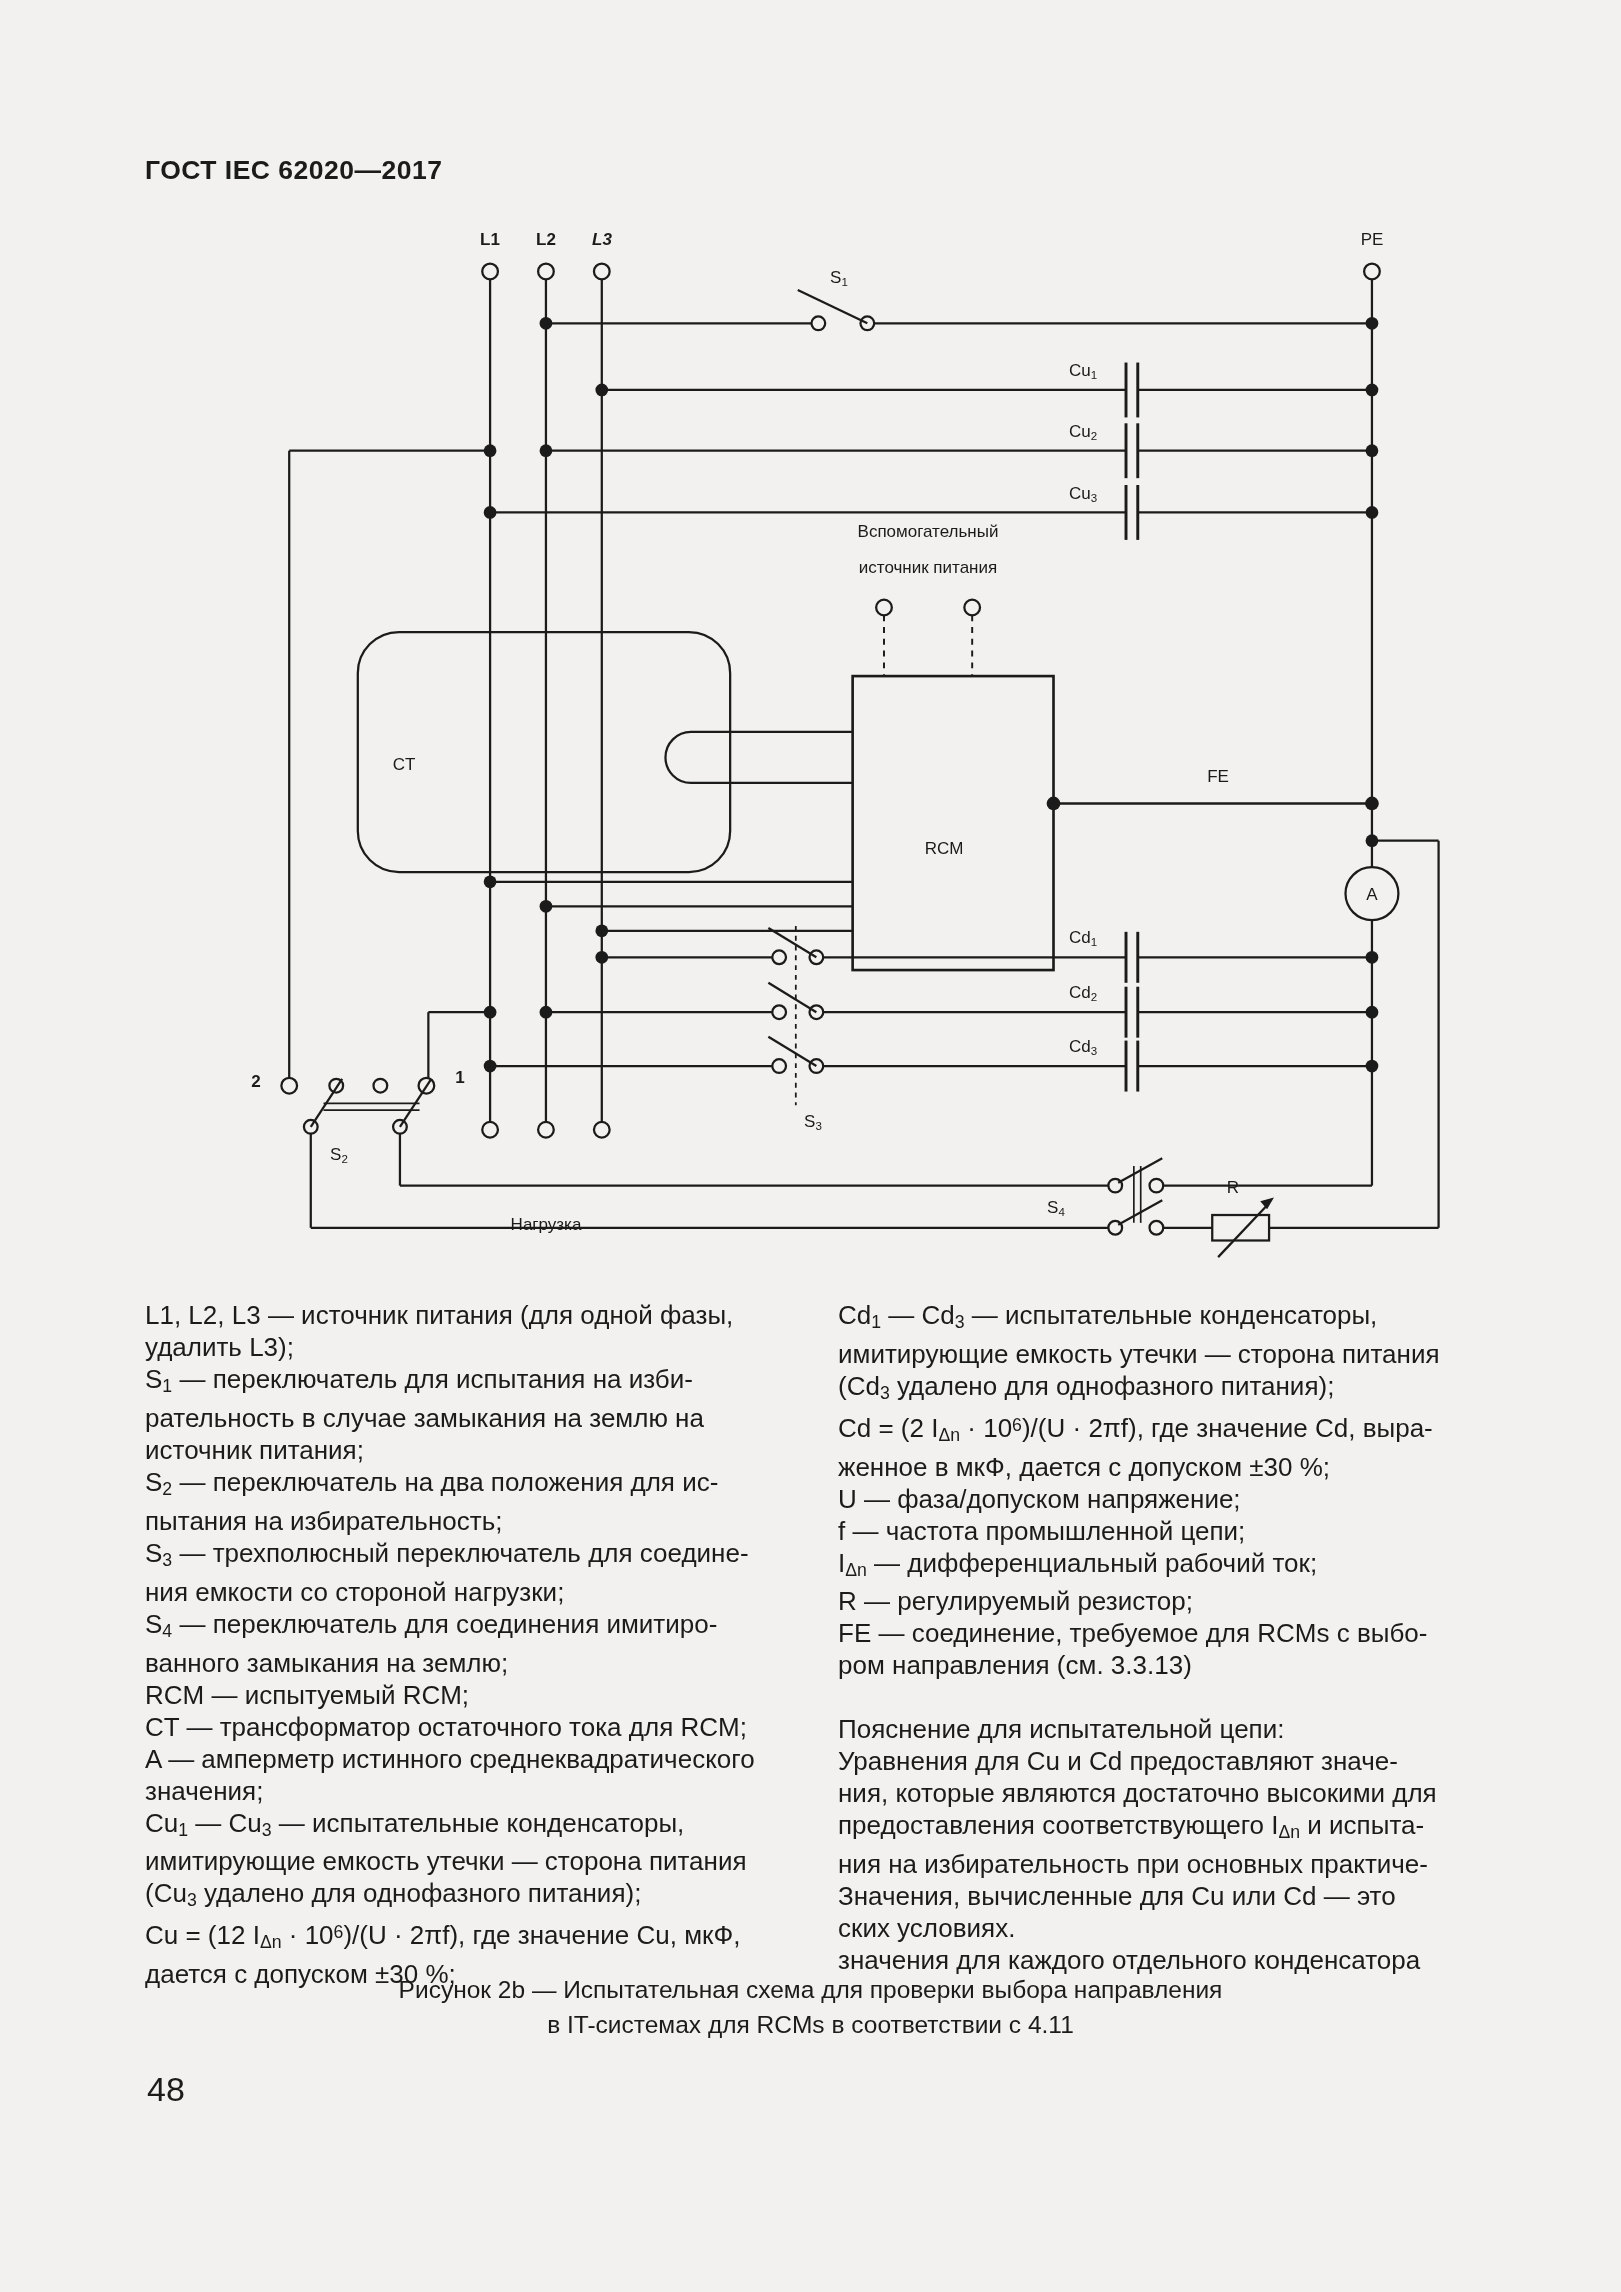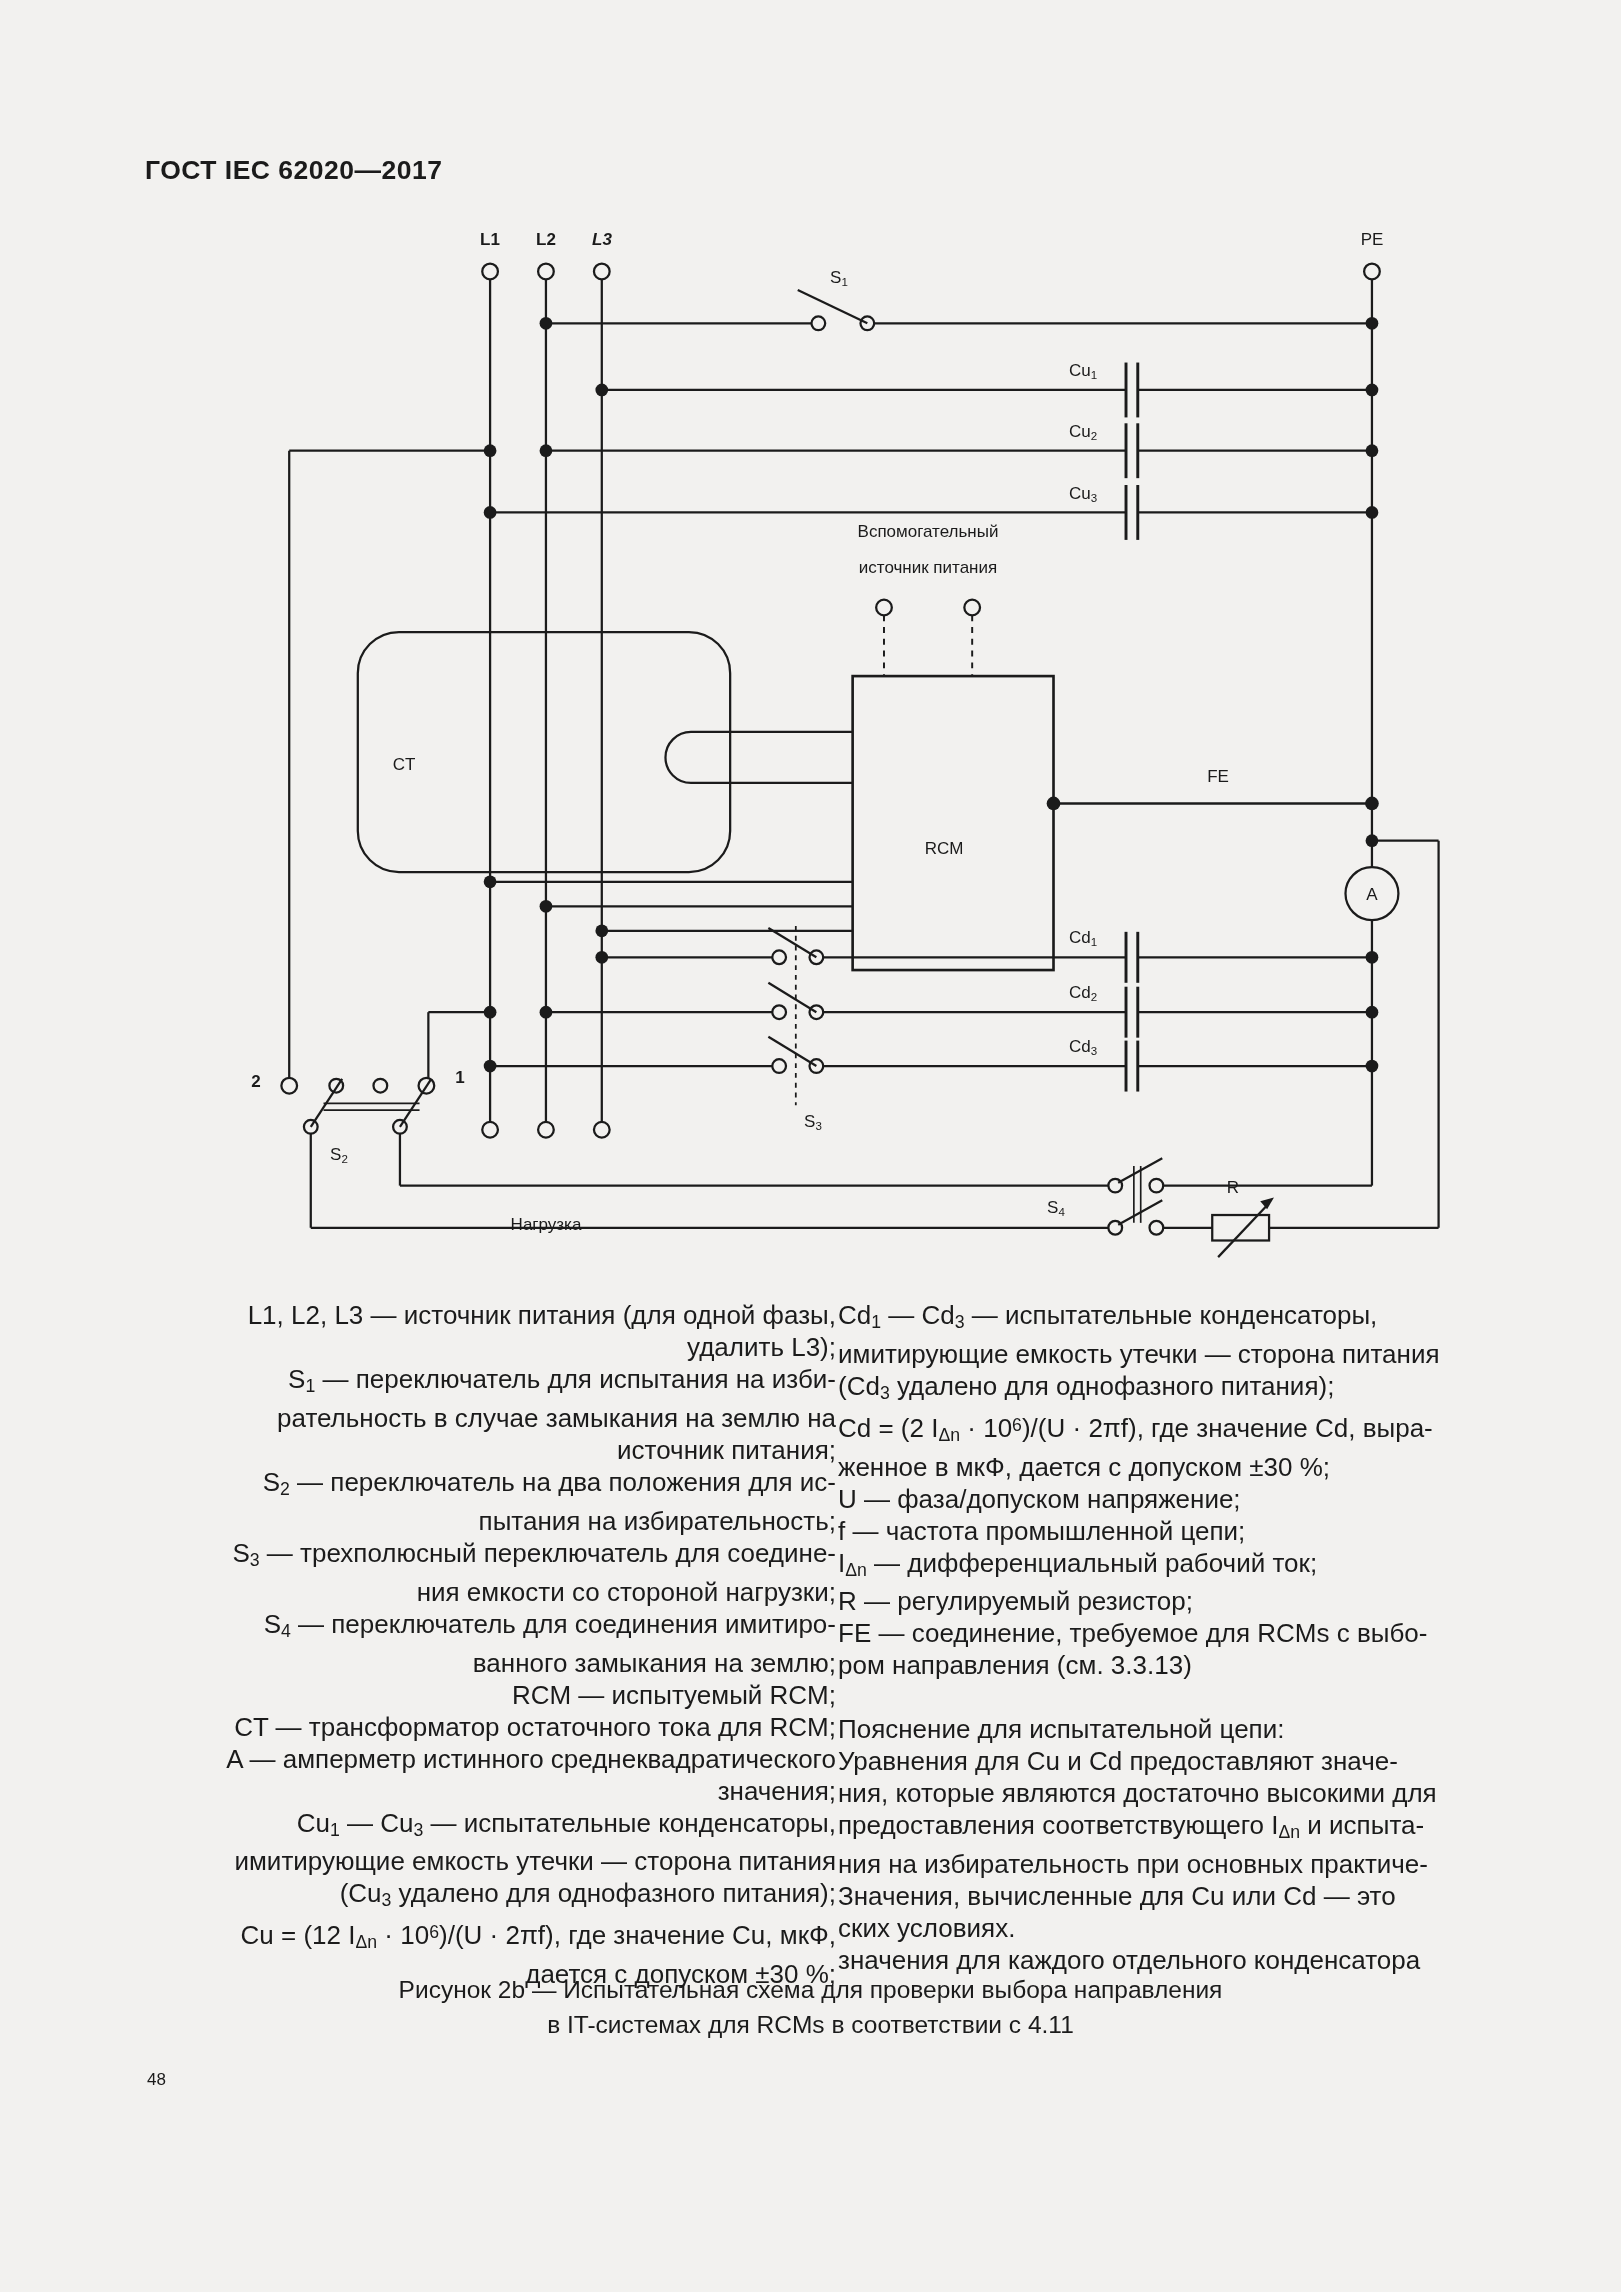--- a/index.html
+++ b/index.html
@@ -4,26 +4,26 @@
 <style>
   html,body{margin:0;padding:0;background:#f2f1ef;}
   .page{position:relative;width:1621px;height:2293px;background:#f2f1ef;
         font-family:"Liberation Sans", sans-serif;color:#1b1b1b;overflow:hidden;}
   .hdr{position:absolute;left:145px;top:155px;font-size:26.5px;font-weight:bold;letter-spacing:0.5px;}
   svg.circuit{position:absolute;left:0;top:0;}
   .dlabel{position:absolute;font-size:17px;white-space:nowrap;transform:translate(-50%,-50%);}
   sub{font-size:68%;vertical-align:-3.9px;}
   sup{font-size:68%;vertical-align:5.9px;}
   .col{position:absolute;top:1299px;font-size:26px;line-height:32px;}
-  .col-left{left:134px;width:702px;text-align:right;}
+  .col-left{left:145px;width:702px;}
   .col-right{left:838px;width:686px;}
   .tline{min-height:32px;white-space:nowrap;}
   .caption{position:absolute;left:0;top:1972px;width:1621px;text-align:center;
            font-size:24.5px;line-height:35px;}
-  .pagenum{position:absolute;left:147px;top:2070px;font-size:17px;}
+  .pagenum{position:absolute;left:147px;top:2070px;font-size:34px;}
 </style>
 </head>
 <body>
 
 <div class="page">
 
   <div class="hdr">ГОСТ IEC 62020—2017</div>
 
   <svg class="circuit" width="1621" height="1313" viewBox="0 0 1654 1340" fill="none" stroke="#1b1b1b" stroke-width="2.3">
 

